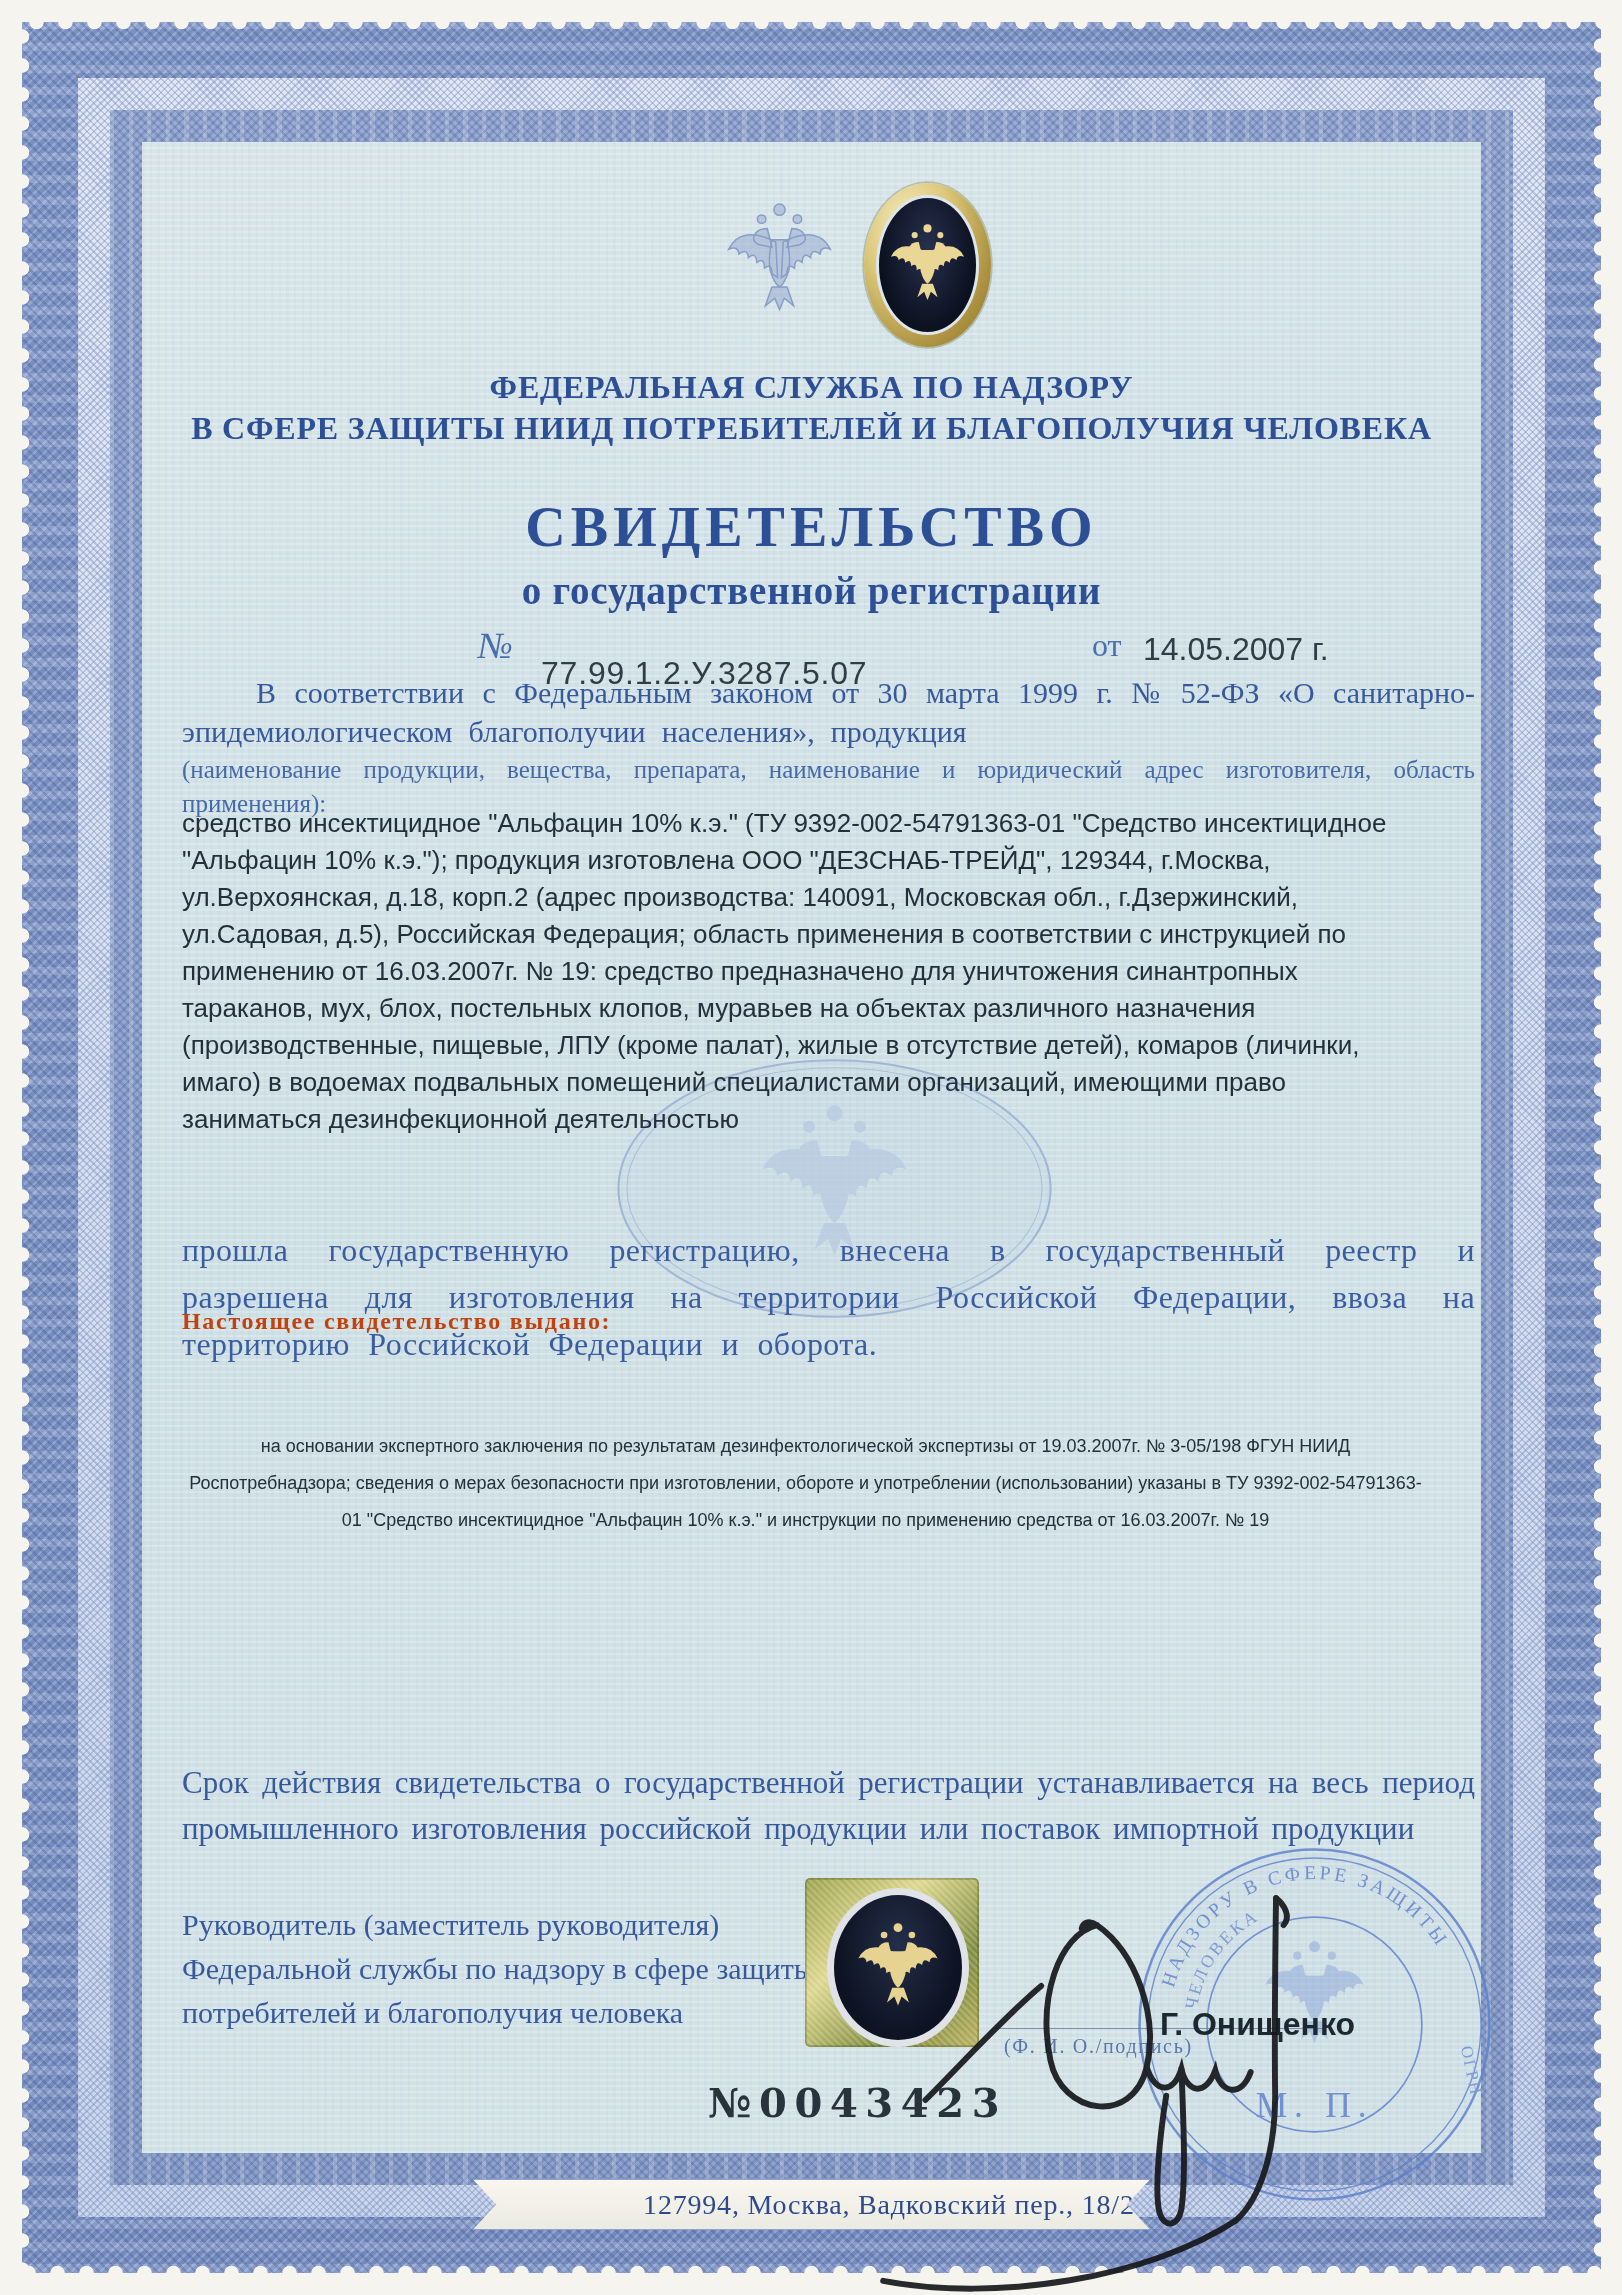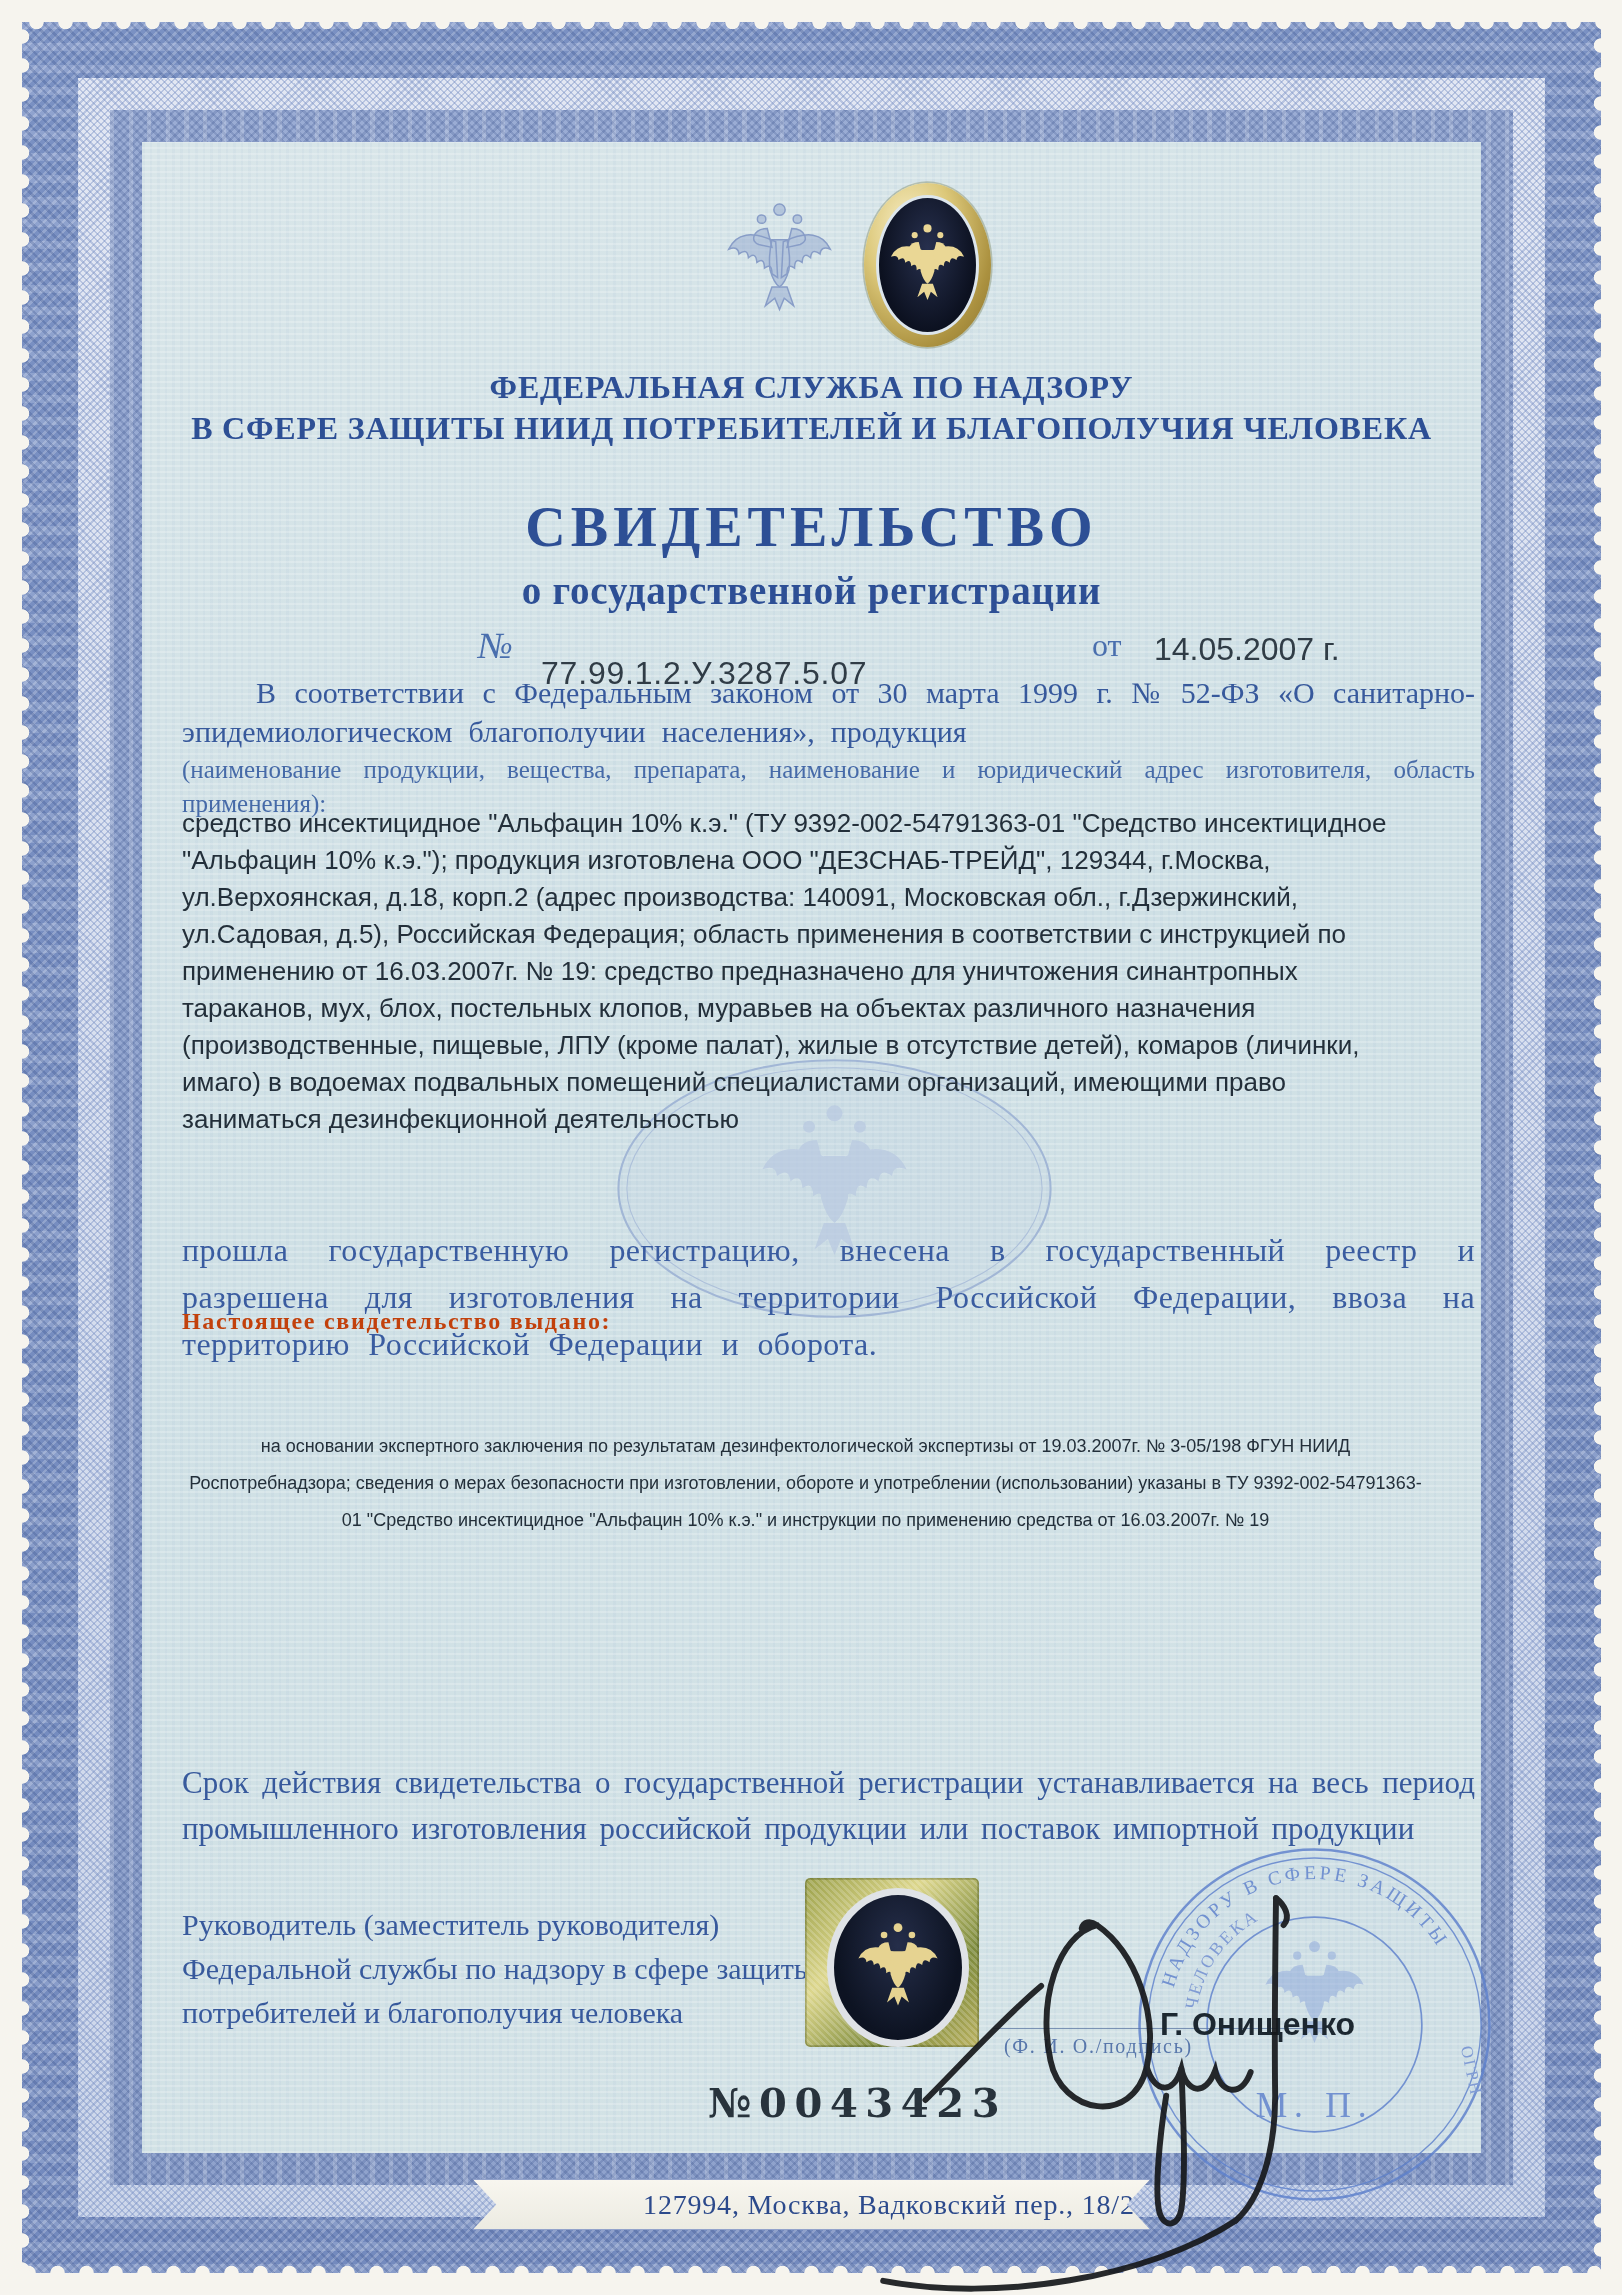--- a/index.html
+++ b/index.html
@@ -46,21 +46,21 @@
   .title{left:0;right:0;top:495px;text-align:center;font-weight:bold;font-size:56px;
          letter-spacing:5px;color:#2d4f95;}
   .subtitle{left:0;right:0;top:568px;text-align:center;font-weight:bold;font-size:39px;
          color:#2d4f95;letter-spacing:0.8px;}
   .numrow{left:0;right:0;top:624px;height:51px;}
   .num-label{position:absolute;left:478px;top:0;font-size:37px;color:#4a6fae;font-style:italic;}
   .num-val{position:absolute;left:541px;top:6.8px;font-family:"Liberation Sans","DejaVu Sans",sans-serif;
            font-size:32px;color:#303c46;letter-spacing:0.8px;margin-top:24px;}
   .date-label{position:absolute;left:1092px;top:3.4px;font-size:32px;color:#4a6fae;}
   .date-val{position:absolute;left:1143px;top:6.8px;font-family:"Liberation Sans","DejaVu Sans",sans-serif;
-           font-size:32px;color:#303c46;margin-left:11px;}
+           font-size:32px;color:#303c46;}
   .para-serif{font-size:30px;line-height:39px;text-align:justify;color:#37599c;}
   .blk-intro{left:182px;right:148px;top:673px;}
   .blk-intro .lead{text-indent:74px;word-spacing:8.5px;}
   .blk-intro .note{font-size:25px;line-height:34px;color:#466aa8;word-spacing:1.7px;margin-top:1.7px;}
   .sans{font-family:"Liberation Sans","DejaVu Sans",sans-serif;color:#232f3a;}
   .blk-product{left:182px;right:194px;top:805px;font-size:26px;line-height:37px;text-align:left;}
   .blk-registration{left:182px;right:148px;top:1227px;font-size:32px;line-height:47px;
       text-align:justify;word-spacing:10px;letter-spacing:0.4px;color:#3a5ca0;}
   .blk-issued-h{left:182px;top:1308px;font-size:24px;font-weight:bold;color:#c2410c;letter-spacing:1.7px;}
   .blk-basis{left:182px;right:194px;top:1428px;font-size:18px;line-height:37px;text-align:center;}

